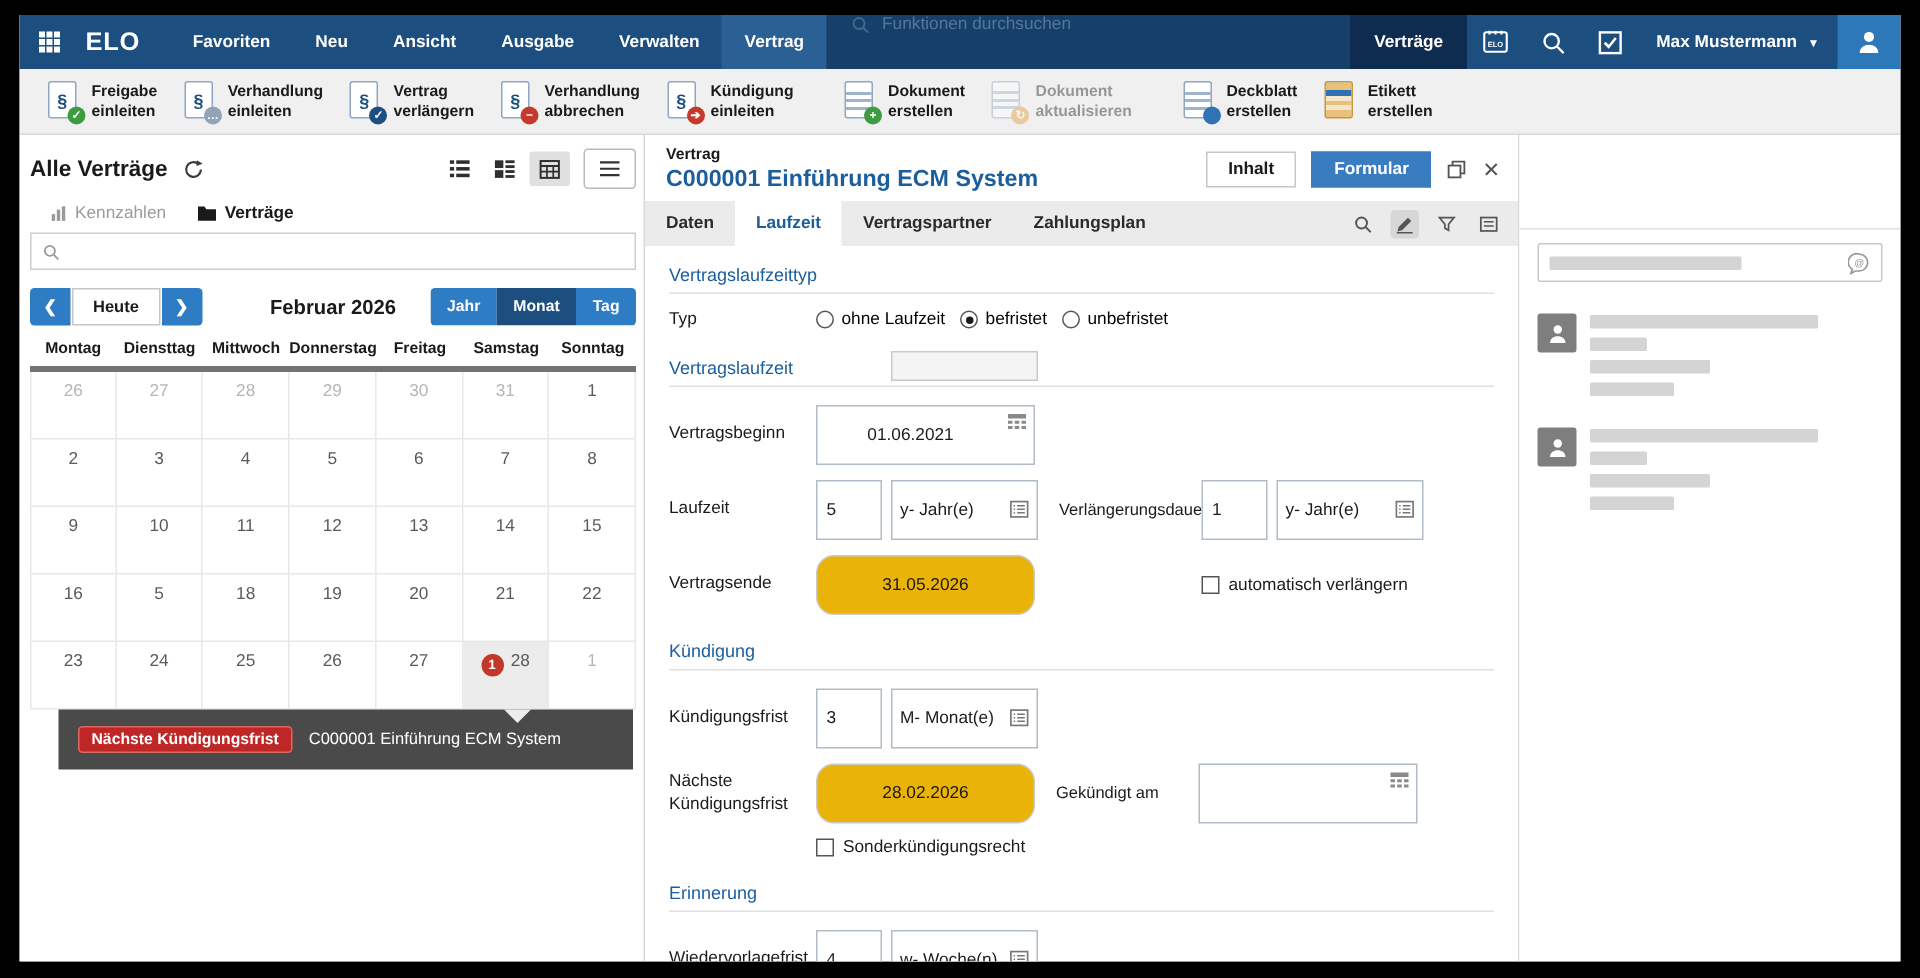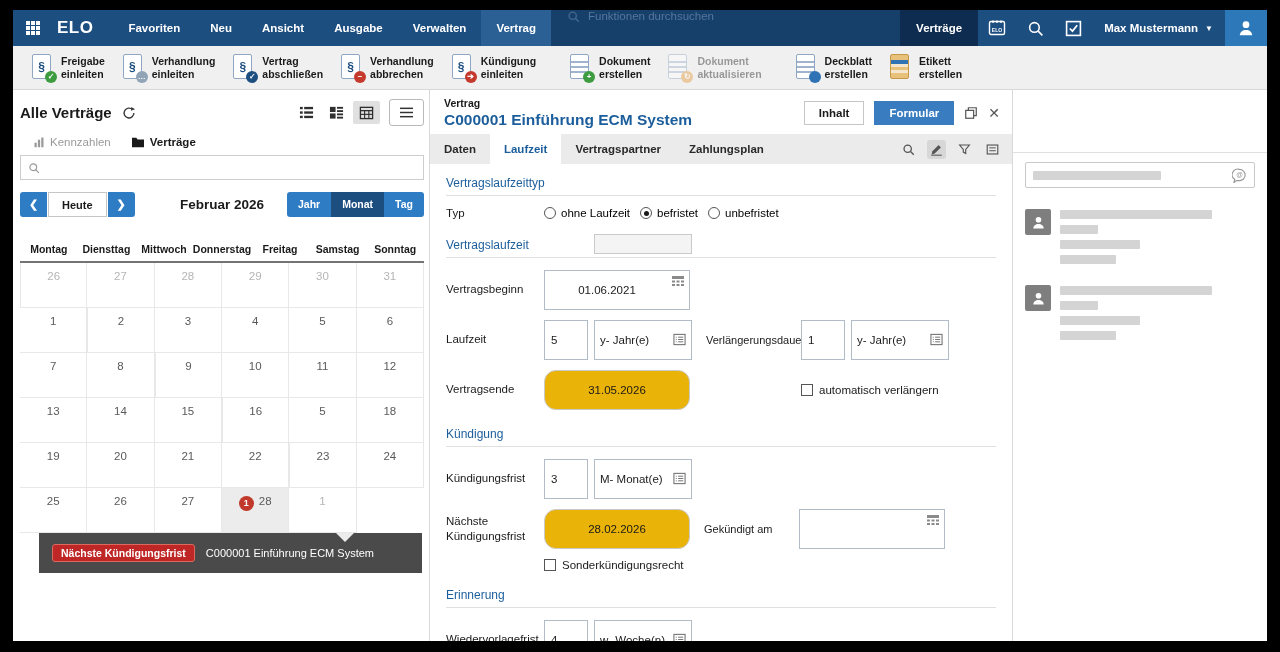--- a/index.html
+++ b/index.html
@@ -61,23 +61,23 @@
   .nav-arrow { width:27px; height:25px; background:#2e7cc4; color:#fff; display:flex; align-items:center; justify-content:center;
                font-size:11px; font-weight:bold; cursor:pointer; }
   .nav-arrow.l { border-radius:3px 0 0 3px; } .nav-arrow.r { border-radius:0 3px 3px 0; }
   .nav-today { height:25px; background:#fff; border:1px solid #c6c6c6; padding:0 13px; font-size:11px; font-weight:bold;
                display:flex; align-items:center; cursor:pointer; color:#1a1a1a; }
   .cal-month { position:absolute; left:0; right:0; text-align:center; font-size:13.5px; font-weight:bold; color:#1a1a1a; }
   .view-seg { margin-left:auto; display:flex; border-radius:3px; overflow:hidden; z-index:1; }
   .seg { height:25px; line-height:25px; padding:0 11px; background:#2e7cc4; color:#fff; font-size:10.5px; font-weight:bold; cursor:pointer; }
   .seg.active { background:#1d4e80; }
 
-  .weekdays { display:flex; margin-top:26px; padding-bottom:6px; border-bottom:2px solid #737373; }
+  .weekdays { display:flex; margin-top:9px; padding-bottom:6px; border-bottom:4px solid #737373; }
   .wd { flex:1; text-align:center; font-size:10.5px; font-weight:bold; color:#1a1a1a; }
-  .cal-grid { display:grid; grid-template-columns:repeat(6,1fr); }
+  .cal-grid { display:grid; grid-template-columns:repeat(7,1fr); }
   .cell { height:45px; border-right:1px solid #e8e8e8; border-bottom:1px solid #e8e8e8; display:flex; justify-content:center;
           align-items:flex-start; padding-top:7px; gap:5px; font-size:11.5px; color:#5a5a5a; cursor:pointer; }
   .cell:nth-child(7n+1) { border-left:1px solid #e8e8e8; }
   .cell.muted { color:#b5b5b5; }
   .cell.hl { background:#ececec; }
   .day-badge { width:15px; height:15px; border-radius:50%; background:#c0392b; color:#fff; font-size:9px; font-weight:bold;
                line-height:15px; text-align:center; margin-top:1px; }
 
   .event-bar { margin-left:19px; margin-right:2px; height:40px; background:#4a4a4a; position:relative;
                display:flex; align-items:center; padding-left:13px; color:#fff; }
@@ -225,21 +225,21 @@
           <span class="rib-doc">§</span>
           <span class="rib-badge bg-gray">…</span>
         </span>
       <span class="rib-label"><span>Verhandlung</span><br><span>einleiten</span></span>
     </div>
     <div class="rib-item">
       <span class="rib-icon">
           <span class="rib-doc">§</span>
           <span class="rib-badge bg-navy">✓</span>
         </span>
-      <span class="rib-label"><span>Vertrag</span><br><span>abschließen</span></span>
+      <span class="rib-label"><span>Vertrag</span><br><span>verlängern</span></span>
     </div>
     <div class="rib-item">
       <span class="rib-icon">
           <span class="rib-doc">§</span>
           <span class="rib-badge bg-red">−</span>
         </span>
       <span class="rib-label"><span>Verhandlung</span><br><span>abbrechen</span></span>
     </div>
     <div class="rib-item">
       <span class="rib-icon">

